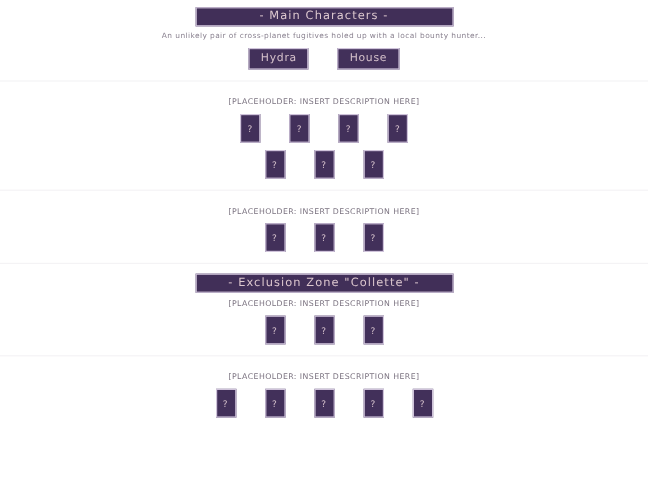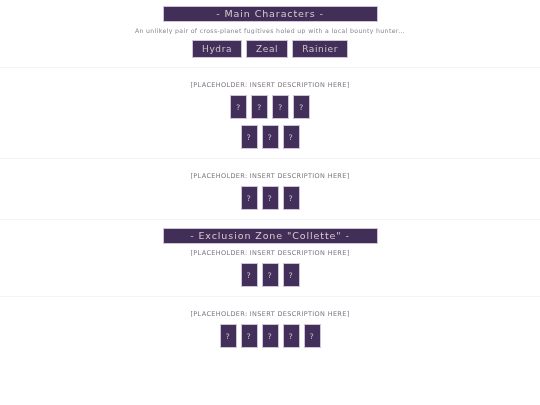--- a/index.html
+++ b/index.html
@@ -61,21 +61,21 @@
   }
   .section-desc.wide {
     color: #8a8290;
     font-size: 6.2px;
   }
 
   .card-row {
     display: flex;
     justify-content: center;
     align-items: flex-start;
-    gap: 4px;
+    gap: 24px;
     margin-top: 6px;
   }
 
   .card {
     background: #42305a;
     border: 1px solid #cfc3da;
     box-sizing: border-box;
     color: #d6c2cc;
     display: flex;
     align-items: center;
@@ -99,22 +99,21 @@
 </style>
 </head>
 <body>
 
 <div id="app">
     <div class="section first">
       <div class="section-header">- Main Characters -</div>
       <div class="section-desc wide">An unlikely pair of cross-planet fugitives holed up with a local bounty hunter...</div>
       <div class="card-row">
         <div class="card named">Hydra</div>
-        <div class="card named">Zeal</div>
-        <div class="card named">Rainier</div>
+        <div class="card named">House</div>
       </div>
     </div>
     <div class="section">
       <div class="section-desc">[PLACEHOLDER: INSERT DESCRIPTION HERE]</div>
       <div class="card-row">
         <div class="card unknown">?</div>
         <div class="card unknown">?</div>
         <div class="card unknown">?</div>
         <div class="card unknown">?</div>
       </div>

